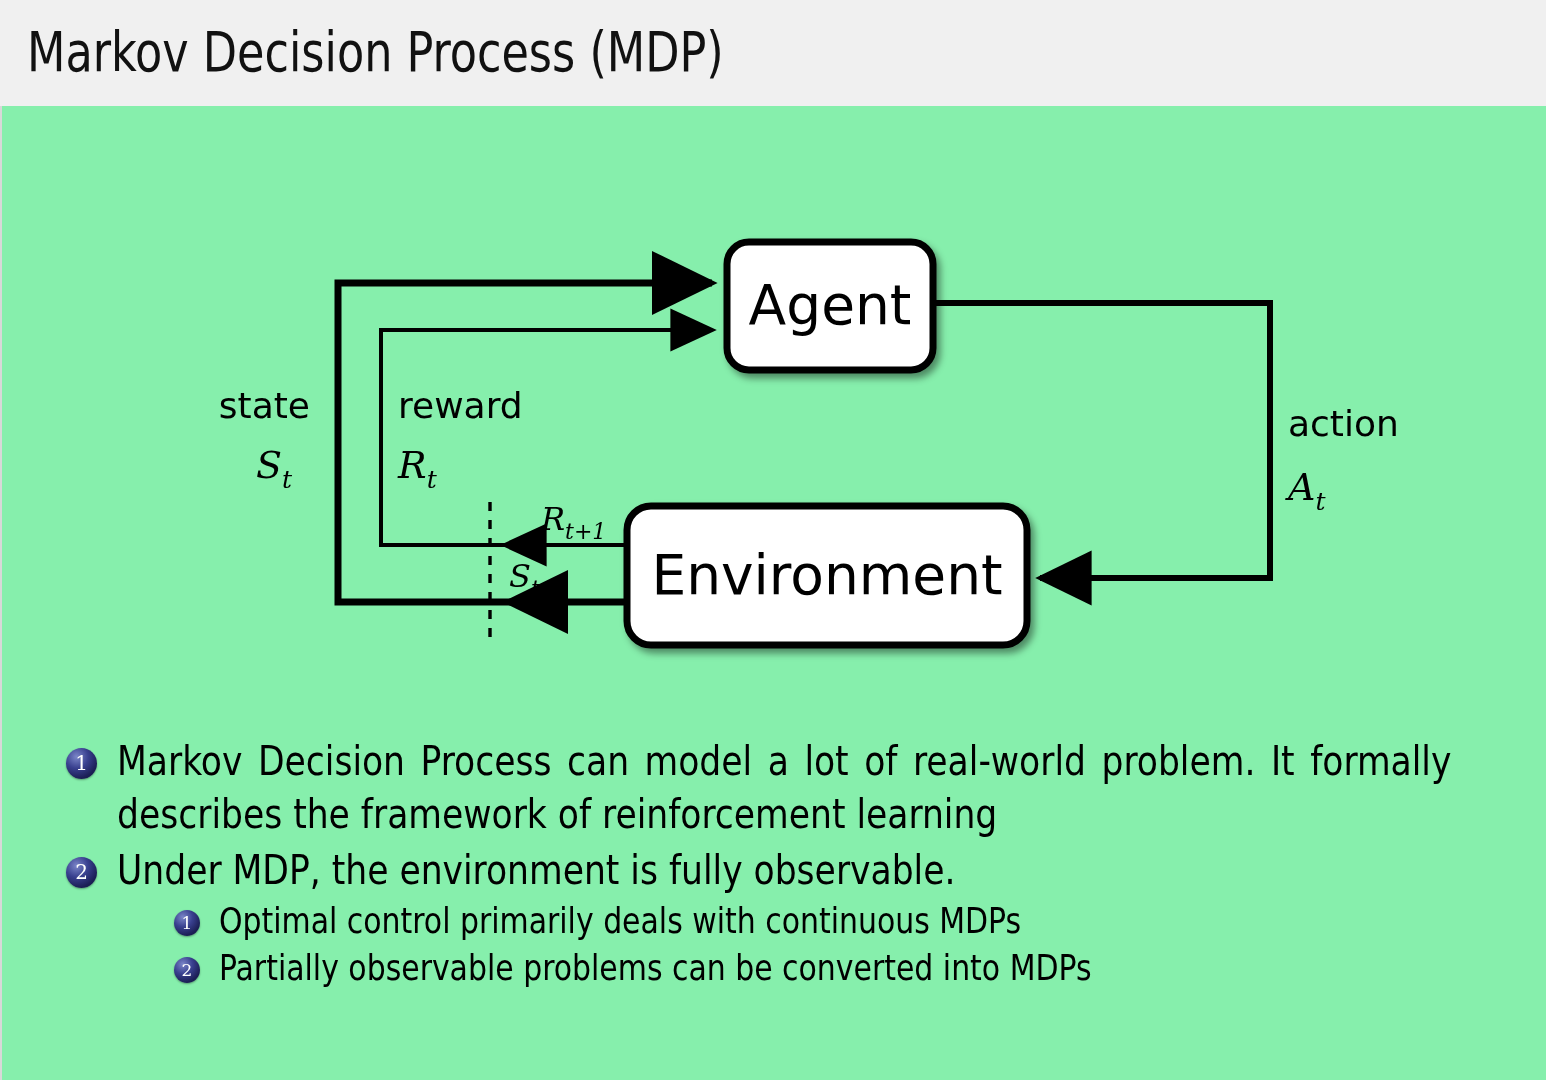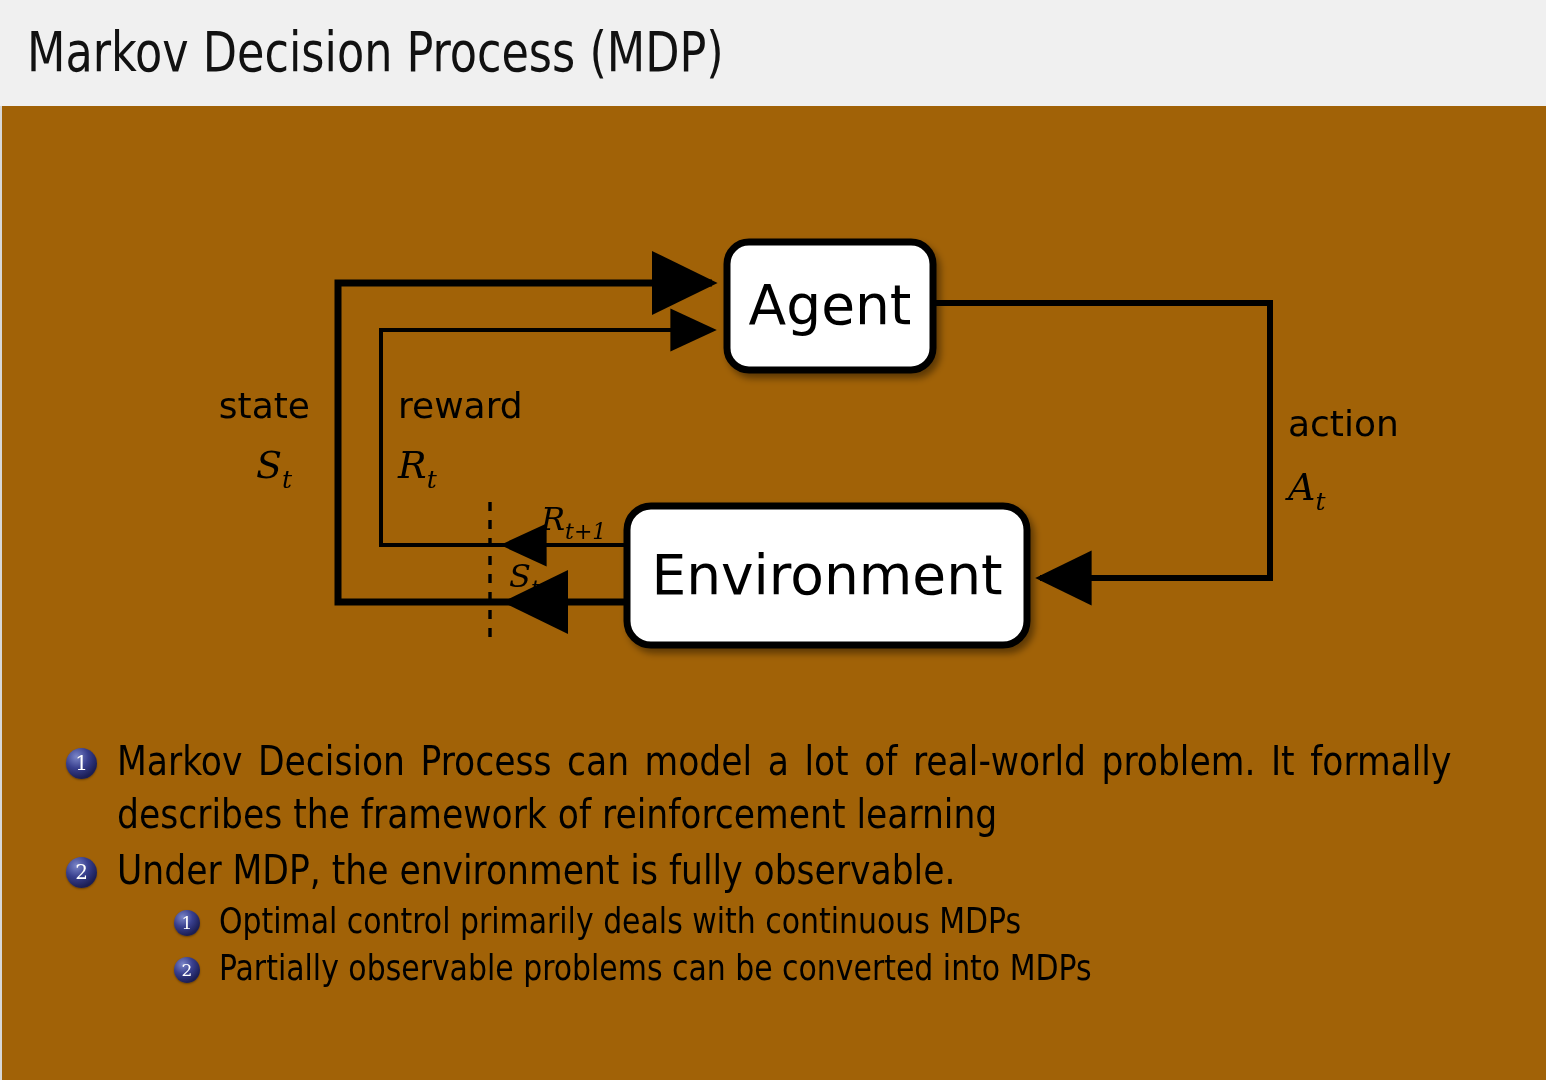--- a/index.html
+++ b/index.html
@@ -14,21 +14,21 @@
     position: relative;
     overflow: hidden;
     font-family: "DejaVu Sans", "Liberation Sans", sans-serif;
     color: #000000;
   }
 
   
   #slide {
     position: absolute;
     inset: 0;
-    background: #a16207;
+    background: #86efac;
   }
   #left-edge-rule {
     position: absolute;
     left: 0;
     top: 0;
     width: 2px;
     height: 1080px;
     background: #d8d8d8;
   }
 

